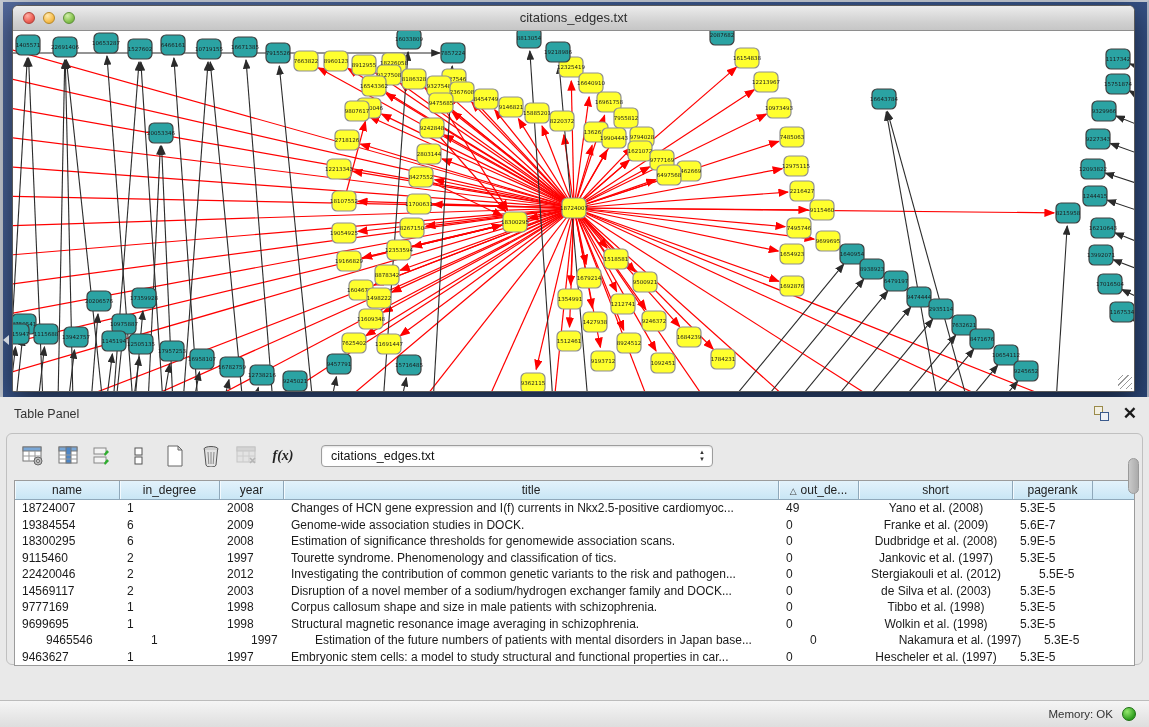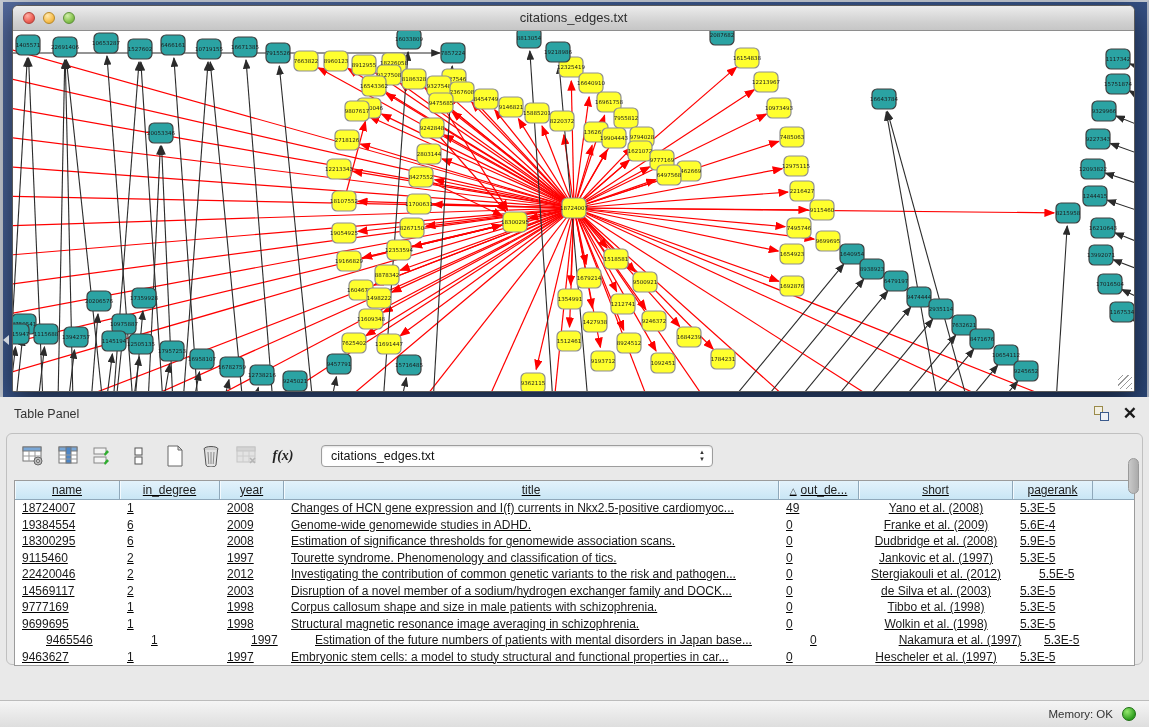--- a/index.html
+++ b/index.html
@@ -42,21 +42,21 @@
     border:1px solid #c0c0c0; border-radius:6px; background:#e9e9e9; }
   .toolbar { position:relative; height:44px; display:flex; align-items:center; }
   .tool-btn { width:28px; height:28px; display:flex; align-items:center; justify-content:center; }
   .tool-btn svg { display:block; }
   .fx { font-family:"Liberation Serif", serif; font-style:italic; font-size:14px; font-weight:bold; color:#222; }
   .combo { position:relative; margin-left:24px; width:392px; height:22px; background:#fff;
     border:1px solid #9d9d9d; border-radius:4px; box-shadow:inset 0 1px 2px rgba(0,0,0,.12);
     font-size:12.5px; color:#111; line-height:20px; padding-left:9px; }
   .combo .arrows { position:absolute; right:7px; top:3px; font-size:6px; color:#333; line-height:7px; text-align:center; }
 
-  .tbl { position:absolute; left:7px; top:46px; width:1121px; background:#fff; border:1px solid #9b9b9b;text-decoration:underline; }
+  .tbl { position:absolute; left:7px; top:46px; width:1121px; background:#fff; border:1px solid #9b9b9b; }
   .tbl-head { display:flex; height:19px; background:linear-gradient(#e3f2fb,#c9e6f5);
     border-bottom:1px solid #8fa8ba; }
   .th { position:relative; font-size:12px; color:#222; text-align:center; line-height:18px;
     border-right:1px solid #8fa8ba; box-shadow:inset 1px 0 0 #f3fafe; white-space:nowrap; overflow:hidden; }
   .sort-tri { font-size:9px; color:#444; margin-right:4px; }
   .tbl-row { display:flex; height:16.5px; }
   .td { font-size:12px; color:#1a1a1a; line-height:16px; white-space:nowrap; overflow:hidden; padding:0 0 0 7px; }
   .td.center { text-align:center; padding:0; }
   .vscroll { position:absolute; right:3px; top:24px; width:11px; height:150px; }
   .vthumb { width:11px; height:36px; background:linear-gradient(90deg,#c9c9c9,#ababab); border-radius:6px; border:1px solid #9a9a9a;}
@@ -862,24 +862,24 @@
               <div class="td" style="width: 64px;">2008</div>
               <div class="td" style="width: 495px;">Changes of HCN gene expression and I(f) currents in Nkx2.5-positive cardiomyoc...</div>
               <div class="td" style="width: 80px;">49</div>
               <div class="td center" style="width: 154px;">Yano et al. (2008)</div>
               <div class="td" style="width: 80px;">5.3E-5</div>
             </div>
             <div class="tbl-row">
               <div class="td" style="width: 105px;">19384554</div>
               <div class="td" style="width: 100px;">6</div>
               <div class="td" style="width: 64px;">2009</div>
-              <div class="td" style="width: 495px;">Genome-wide genomewide studies in ADHD.</div>
+              <div class="td" style="width: 495px;">Genome-wide association studies in DOCK.</div>
               <div class="td" style="width: 80px;">0</div>
               <div class="td center" style="width: 154px;">Franke et al. (2009)</div>
-              <div class="td" style="width: 80px;">5.6E-4</div>
+              <div class="td" style="width: 80px;">5.6E-7</div>
             </div>
             <div class="tbl-row">
               <div class="td" style="width: 105px;">18300295</div>
               <div class="td" style="width: 100px;">6</div>
               <div class="td" style="width: 64px;">2008</div>
               <div class="td" style="width: 495px;">Estimation of significance thresholds for genomewide association scans.</div>
               <div class="td" style="width: 80px;">0</div>
               <div class="td center" style="width: 154px; text-align: center;">Dudbridge et al. (2008)</div>
               <div class="td" style="width: 80px;">5.9E-5</div>
             </div>

